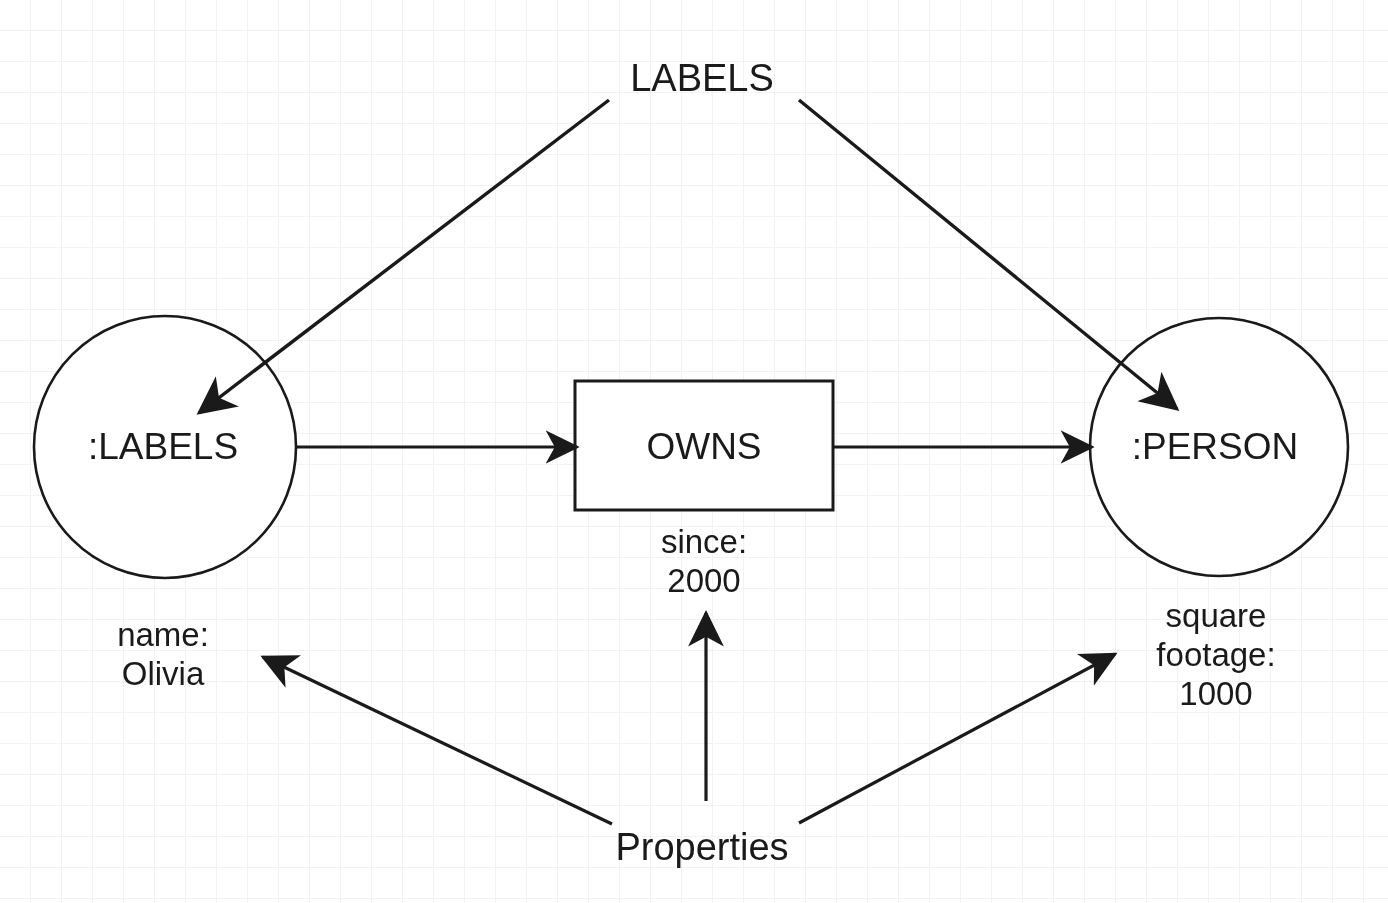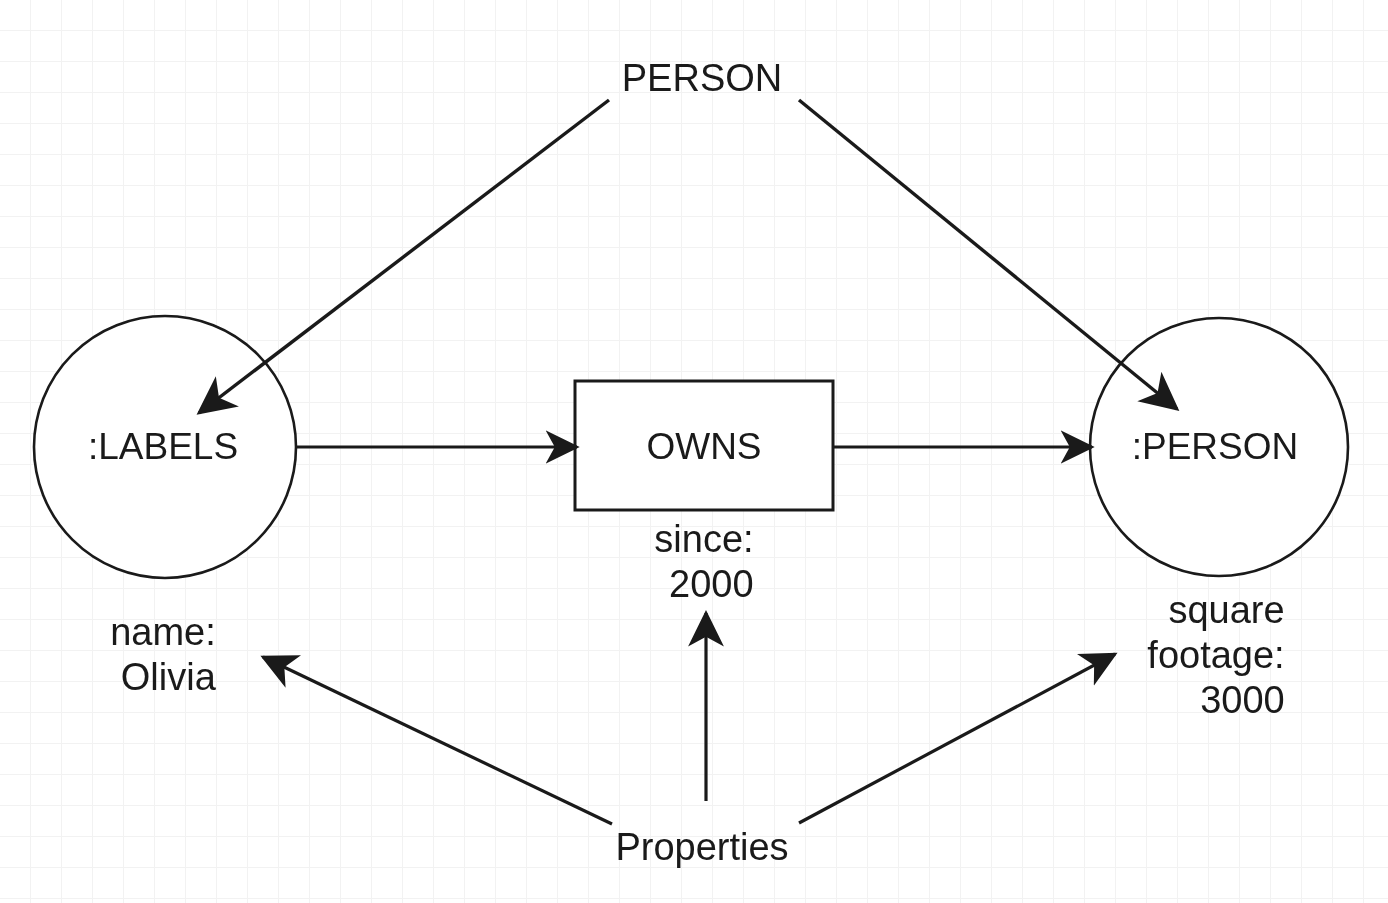--- a/index.html
+++ b/index.html
@@ -45,22 +45,21 @@
     white-space: pre-line;
     user-select: none;
   }
   .node-text {
     font-size: 37px;
   }
   .title-text {
     font-size: 38px;
   }
   .prop-text {
-    font-size: 38px;
-    text-align: right;
+    font-size: 33px;
   }
   .center-abs {
     transform: translate(-50%, -50%);
   }
 </style>
 </head>
 <body>
 
 <div id="canvas">
 
@@ -85,33 +84,33 @@
 
     <line x1="799" y1="100" x2="1177" y2="409" stroke="#1a1a1a" stroke-width="3.4" marker-end="url(#arrow)"></line>
 
     <line x1="612" y1="824" x2="263" y2="657" stroke="#1a1a1a" stroke-width="3.2" marker-end="url(#arrow)"></line>
 
     <line x1="706" y1="801" x2="706" y2="613" stroke="#1a1a1a" stroke-width="3.2" marker-end="url(#arrow)"></line>
 
     <line x1="799" y1="823" x2="1115" y2="654" stroke="#1a1a1a" stroke-width="3.2" marker-end="url(#arrow)"></line>
   </svg>
 
-  <div class="lbl title-text center-abs" style="left:702px; top:78px;">PERSON</div>
+  <div class="lbl title-text center-abs" style="left:702px; top:78px;">LABELS</div>
 
   <div class="lbl node-text center-abs" style="left:163px; top:447px;">:LABELS</div>
 
   <div class="lbl node-text center-abs" style="left:1215px; top:447px;">:PERSON</div>
 
   <div class="lbl node-text center-abs" style="left:704px; top:447px;">OWNS</div>
 
   <div class="lbl prop-text center-abs" style="left:704px; top:562px;">since:
 2000</div>
 
   <div class="lbl prop-text center-abs" style="left:163px; top:655px;">name:
 Olivia</div>
 
   <div class="lbl prop-text center-abs" style="left:1216px; top:655px;">square
 footage:
-3000</div>
+1000</div>
 
   <div class="lbl title-text center-abs" style="left:702px; top:847px;">Properties</div>
 
 </div>
 
 </body></html>

